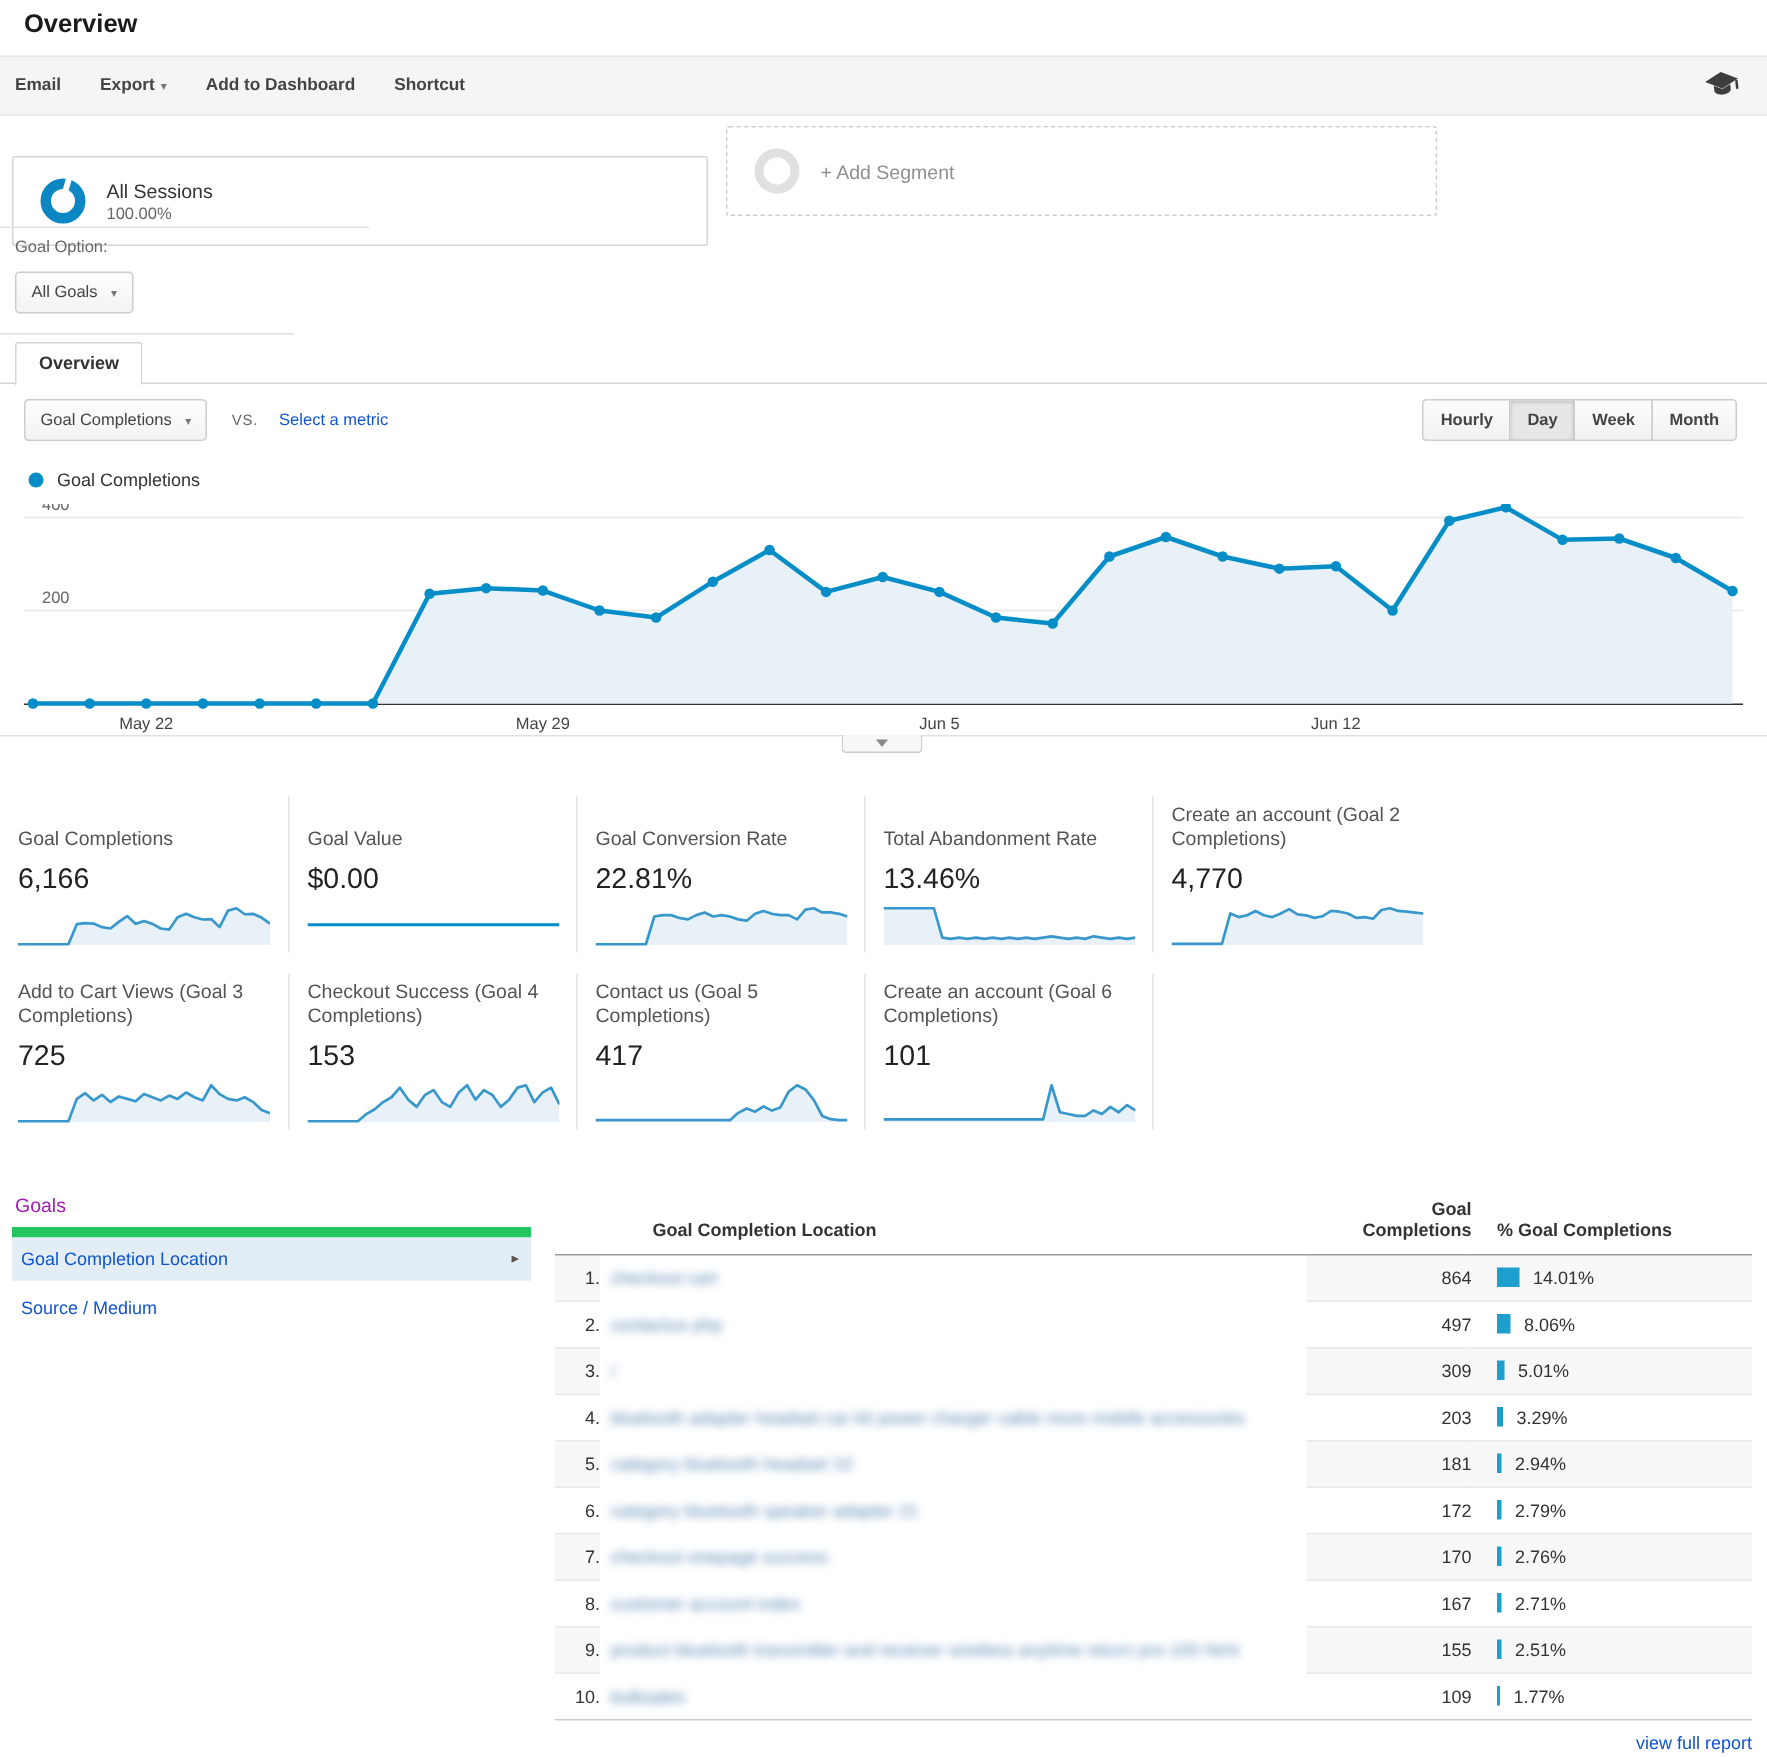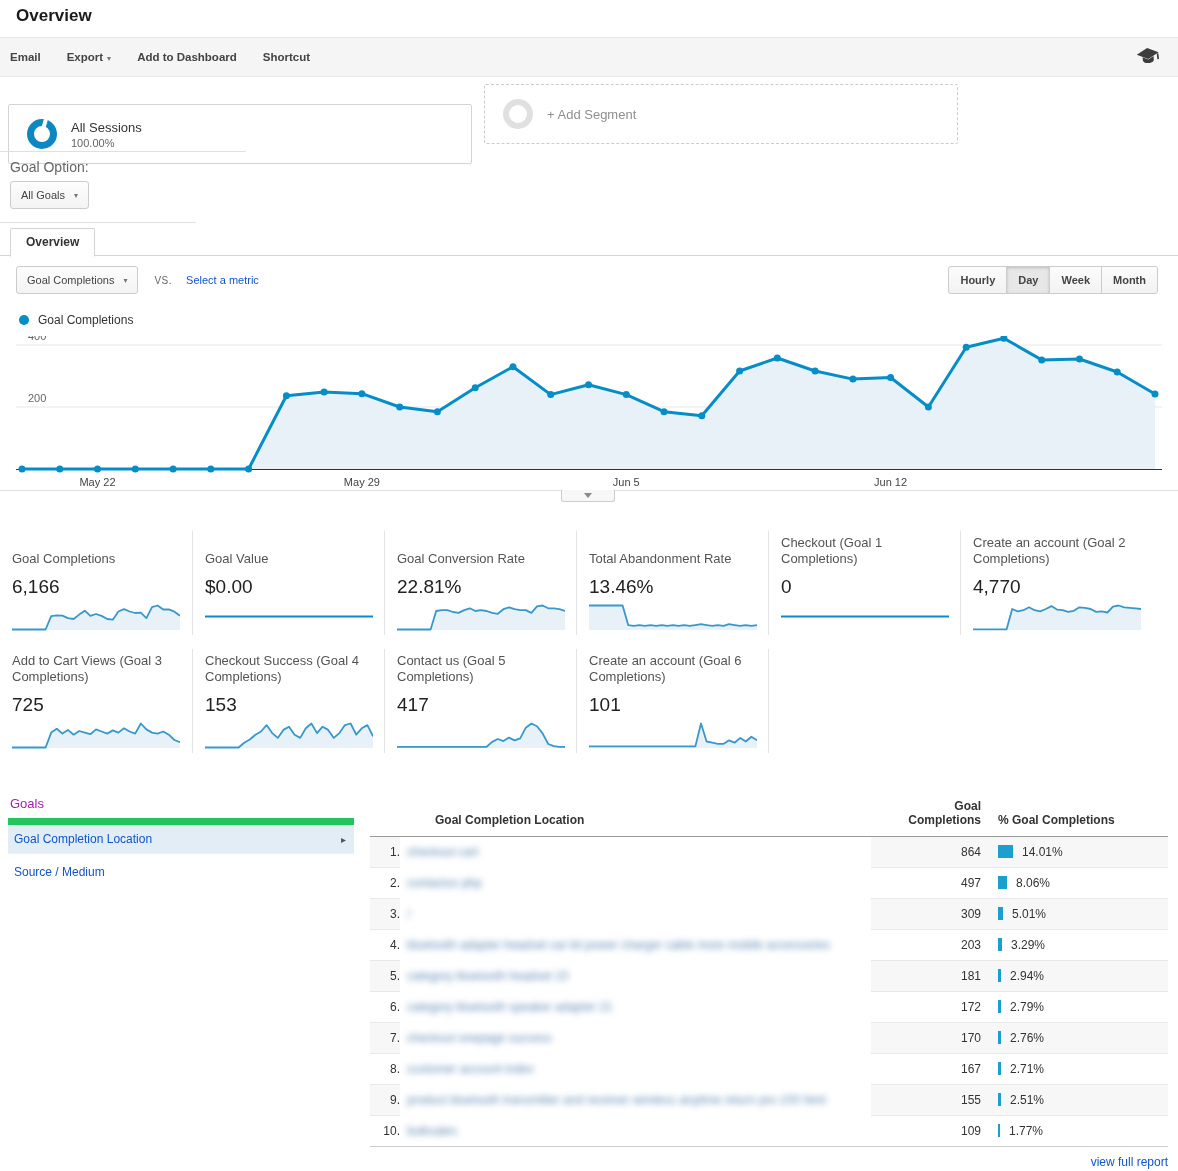--- a/index.html
+++ b/index.html
@@ -24,21 +24,21 @@
   #all-sessions-donut::after{content:"";position:absolute;width:4px;height:9px;background:#fff;left:9px;top:-8px;transform:rotate(16deg);}
   #add-segment-donut{border:6px solid #e0e0e0;}
   .seg-name{font-size:13px;color:#333;}
   .seg-pct{font-size:11px;color:#666;margin-top:2px;}
   #add-segment-label{font-size:13px;color:#8f8f8f;}
 
   .hline{background:#e0e0e0;height:1px;}
   #divider-a{top:151px;left:0;width:246px;}
   #divider-b{top:222px;left:0;width:196px;}
 
-  #goal-option-label{top:159px;left:10px;font-size:14px;color:#666;}
+  #goal-option-label{top:159px;left:10px;font-size:11px;color:#666;}
   .ga-btn{display:inline-flex;align-items:center;height:26px;padding:0 10px;border:1px solid #ccc;border-radius:3px;
     background:linear-gradient(#fdfdfd,#f3f3f3);font-size:11px;color:#444;cursor:pointer;white-space:nowrap;}
   .ga-btn .caret{font-size:8px;color:#777;margin-left:9px;}
   #all-goals-btn{top:181px;left:10px;}
 
   
   #tab-strip{top:227px;left:0;right:0;height:28px;border-bottom:1px solid #d4d4d4;}
   #tab-overview{position:absolute;left:10px;top:1px;height:27px;line-height:27px;padding:0 15px;background:#fff;
     border:1px solid #d4d4d4;border-bottom:1px solid #fff;border-radius:2px 2px 0 0;font-size:12px;font-weight:bold;color:#333;cursor:pointer;}
 
@@ -254,27 +254,20 @@
 
   <div class="card">
     <div class="card-title">Total Abandonment Rate</div>
     <div class="card-value">13.46%</div>
     <svg class="card-spark" width="168" height="28">
           <path d="M0,27 L0.0,2.5 L5.6,2.5 L11.2,2.5 L16.8,2.5 L22.4,2.5 L28.0,2.5 L33.6,2.5 L39.2,22.1 L44.8,22.9 L50.4,22.1 L56.0,22.9 L61.6,22.1 L67.2,22.9 L72.8,22.1 L78.4,22.9 L84.0,22.1 L89.6,22.9 L95.2,22.1 L100.8,22.9 L106.4,22.1 L112.0,21.2 L117.6,22.1 L123.2,22.9 L128.8,22.1 L134.4,22.9 L140.0,21.2 L145.6,22.1 L151.2,22.9 L156.8,22.1 L162.4,22.9 L168.0,22.1 L168,27 Z" fill="#e9f1f8"></path>
           <path d="M0.0,2.5 L5.6,2.5 L11.2,2.5 L16.8,2.5 L22.4,2.5 L28.0,2.5 L33.6,2.5 L39.2,22.1 L44.8,22.9 L50.4,22.1 L56.0,22.9 L61.6,22.1 L67.2,22.9 L72.8,22.1 L78.4,22.9 L84.0,22.1 L89.6,22.9 L95.2,22.1 L100.8,22.9 L106.4,22.1 L112.0,21.2 L117.6,22.1 L123.2,22.9 L128.8,22.1 L134.4,22.9 L140.0,21.2 L145.6,22.1 L151.2,22.9 L156.8,22.1 L162.4,22.9 L168.0,22.1" fill="none" stroke="#3898cc" stroke-width="1.8" stroke-linejoin="round"></path>
         </svg>
   </div>
 
-  <div class="card">
-    <div class="card-title">Checkout (Goal 1 Completions)</div>
-    <div class="card-value">0</div>
-    <svg class="card-spark" width="168" height="28">
-          <line x1="0" y1="13.5" x2="168" y2="13.5" stroke="#058dc7" stroke-width="2"></line>
-        </svg>
-  </div>
 
   <div class="card">
     <div class="card-title">Create an account (Goal 2 Completions)</div>
     <div class="card-value">4,770</div>
     <svg class="card-spark" width="168" height="28">
           <path d="M0,27 L0.0,26.3 L5.6,26.3 L11.2,26.3 L16.8,26.3 L22.4,26.3 L28.0,26.3 L33.6,26.3 L39.2,6.0 L44.8,8.4 L50.4,7.2 L56.0,4.3 L61.6,7.2 L67.2,8.4 L72.8,6.0 L78.4,3.1 L84.0,6.6 L89.6,7.2 L95.2,8.9 L100.8,7.8 L106.4,4.3 L112.0,4.8 L117.6,6.0 L123.2,8.9 L128.8,8.4 L134.4,9.5 L140.0,3.7 L145.6,2.5 L151.2,4.3 L156.8,4.8 L162.4,5.4 L168.0,6.0 L168,27 Z" fill="#e9f1f8"></path>
           <path d="M0.0,26.3 L5.6,26.3 L11.2,26.3 L16.8,26.3 L22.4,26.3 L28.0,26.3 L33.6,26.3 L39.2,6.0 L44.8,8.4 L50.4,7.2 L56.0,4.3 L61.6,7.2 L67.2,8.4 L72.8,6.0 L78.4,3.1 L84.0,6.6 L89.6,7.2 L95.2,8.9 L100.8,7.8 L106.4,4.3 L112.0,4.8 L117.6,6.0 L123.2,8.9 L128.8,8.4 L134.4,9.5 L140.0,3.7 L145.6,2.5 L151.2,4.3 L156.8,4.8 L162.4,5.4 L168.0,6.0" fill="none" stroke="#3898cc" stroke-width="1.8" stroke-linejoin="round"></path>
         </svg>
   </div>
 </div>

